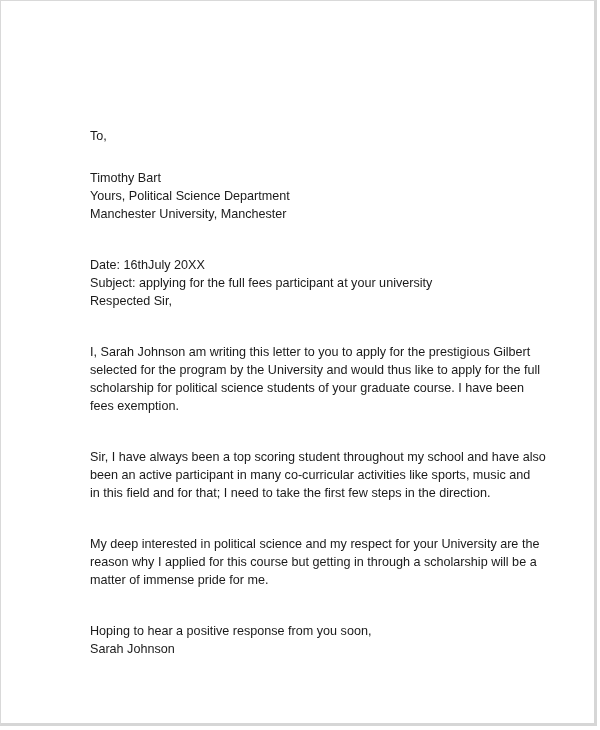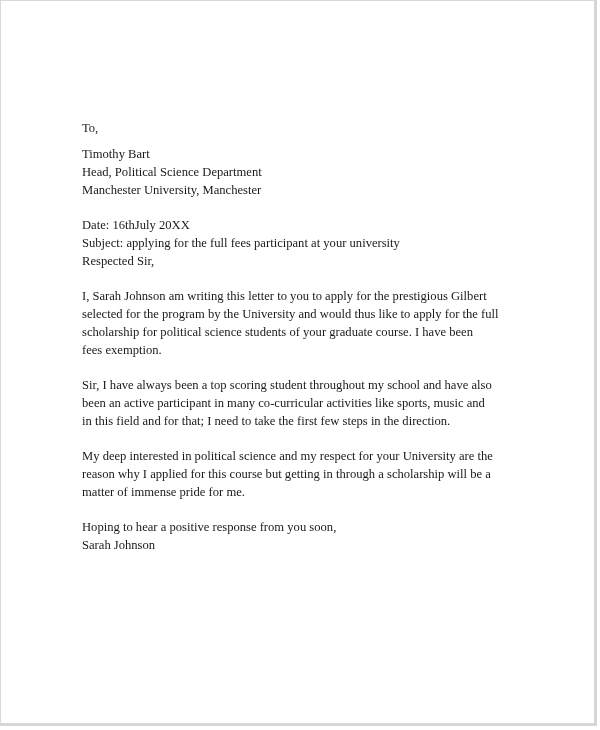--- a/index.html
+++ b/index.html
@@ -29,41 +29,41 @@
     .letter {
       position: absolute;
       left: 81px;
       top: 118px;
       width: 460px;
       font-family: "Liberation Sans", sans-serif;
       font-size: 12.6px;
       line-height: 18px;
       color: #1a1a1a;
     }
-    .block { margin: 0; font-family: Liberation Serif, serif; }
+    .block { margin: 8px; }
     .line { display: block; white-space: nowrap; }
     .gap-s { height: 8px; }
     .gap-m { height: 17px; }
     .gap-l { height: 17px; }
   </style>
 </head>
 <body>
 
 <div class="page">
   <div class="letter">
 
     <div class="block">
       <span class="line">To,</span>
     </div>
 
     <div class="gap-s"></div>
 
     <div class="block">
       <span class="line">Timothy Bart</span>
-      <span class="line">Head, Political Science Department</span>
+      <span class="line">Yours, Political Science Department</span>
       <span class="line">Manchester University, Manchester</span>
     </div>
 
     <div class="gap-m"></div>
 
     <div class="block">
       <span class="line">Date: 16thJuly 20XX</span>
       <span class="line">Subject: applying for the full fees participant at your university</span>
       <span class="line">Respected Sir,</span>
     </div>

